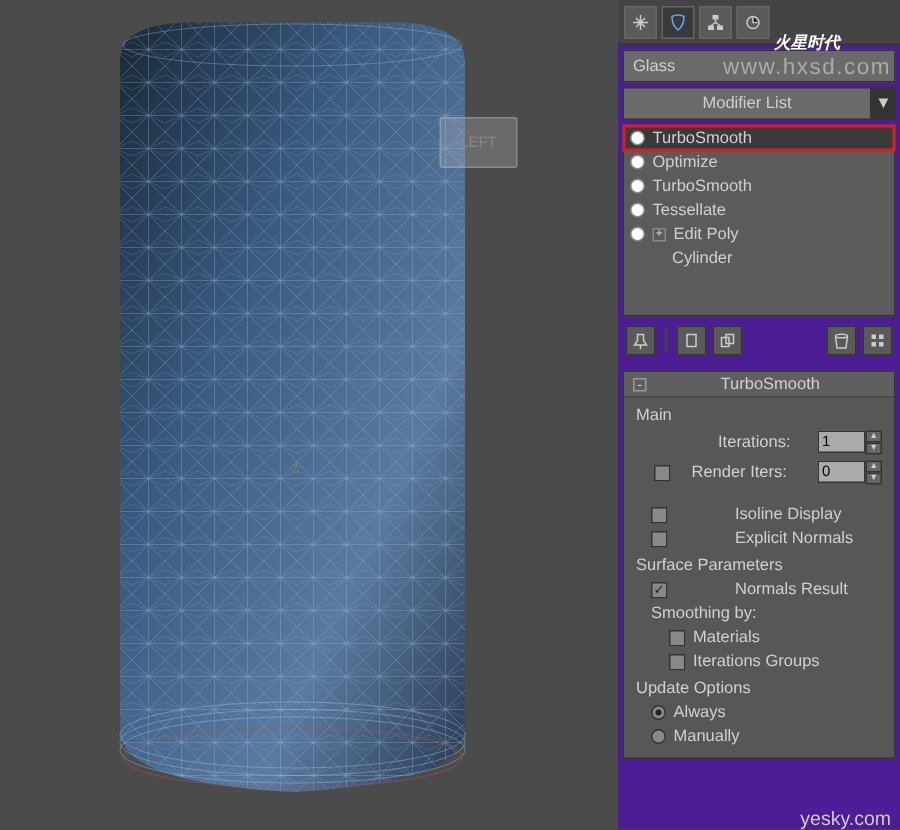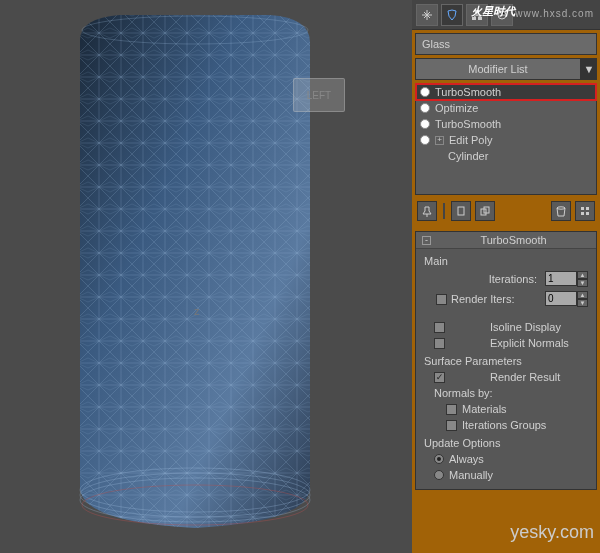--- a/index.html
+++ b/index.html
@@ -1,26 +1,26 @@
 <!DOCTYPE html>
 <html><head>
 <meta charset="utf-8">
 <style>
 * { box-sizing: border-box; margin: 0; padding: 0; font-family: Arial, sans-serif; font-size: 11px; }
 body { width: 600px; height: 553px; background: #4a4a4a; display: flex; overflow: hidden; position: relative; }
 .viewport { flex: 1; background: #4b4b4b; position: relative; overflow: hidden; }
 .viewport svg { width: 100%; height: 100%; }
 .view-cube { position: absolute; top: 78px; left: 293px; width: 52px; height: 34px; background: rgba(200,200,200,0.25); border: 1px solid rgba(200,200,200,0.35); border-radius: 2px; display: flex; align-items: center; justify-content: center; color: #888; font-size: 10px; }
-.panel { width: 188px; background: #a16207; display: flex; flex-direction: column; color: #d0d0d0; }
+.panel { width: 188px; background: #4c1d95; display: flex; flex-direction: column; color: #d0d0d0; }
 .top-icons { height: 30px; background: #444; display: flex; align-items: center; padding: 0 4px; gap: 3px; border-bottom: 1px solid #333; }
 .top-icons .ticon { width: 22px; height: 22px; background: #5a5a5a; border: 1px solid #666; display: flex; align-items: center; justify-content: center; color: #ddd; }
-.watermark { position: absolute; top: 4px; right: 6px; color: #fff; font-size: 14px; display: flex; flex-direction: row; align-items: flex-end; font-weight: bold; }
+.watermark { position: absolute; top: 21px; right: 6px; color: #fff; font-size: 14px; display: flex; flex-direction: column; align-items: center; font-weight: bold; }
 .watermark .s1 { font-style: italic; }
-.watermark .s2 { font-size: 10px; color: #aaa; letter-spacing: 1px; font-weight: normal; }
-.watermark2 { position: absolute; bottom: 10px; right: 6px; color: #ccc; font-size: 18px; }
+.watermark .s2 { font-size: 15px; color: #aaa; letter-spacing: 1px; font-weight: normal; }
+.watermark2 { position: absolute; bottom: 0; right: 6px; color: #ccc; font-size: 13px; }
 .name-row { padding: 4px 6px; background: #6a6a6a; border: 1px solid #333; margin: 3px; }
 .dropdown-row { display: flex; margin: 0 3px 3px 3px; }
 .dropdown-row .dd { flex: 1; background: #6a6a6a; border: 1px solid #333; padding: 4px 6px; text-align: center; }
 .dropdown-row .arrow { width: 16px; background: #333; border: 1px solid #333; display: flex; align-items: center; justify-content: center; color: #ccc; }
 .stack { margin: 0 3px; border: 1px solid #333; background: #5b5b5b; }
 .stack-row { display: flex; align-items: center; padding: 2px 4px; gap: 5px; }
 .stack-row.sel { background: #3a3a3a; }
 .stack-row.hl { outline: 2px solid #d62020; outline-offset: -1px; }
 .bulb { width: 10px; height: 10px; border-radius: 50%; background: #fff; border: 1px solid #888; }
 .stack-row.collapsed .plus { width: 9px; height: 9px; border: 1px solid #888; display: flex; align-items: center; justify-content: center; font-size: 8px; line-height: 1; }
@@ -29,21 +29,21 @@
 .btn-row { display: flex; gap: 4px; padding: 6px 5px; align-items: center; }
 .btn-row .b { width: 20px; height: 20px; background: #5a5a5a; border: 1px solid #333; display: flex; align-items: center; justify-content: center; color: #ccc; font-size: 10px; }
 .btn-row .sep { width: 2px; height: 16px; background: #444; margin: 0 2px; }
 .btn-row .spacer { flex: 1; }
 .rollout { margin: 4px 3px 0 3px; border: 1px solid #333; background: #575757; }
 .rollout-hd { display: flex; align-items: center; padding: 2px 6px; background: #5f5f5f; border-bottom: 1px solid #444; gap: 6px; }
 .rollout-hd .minus { width: 9px; height: 9px; border: 1px solid #999; display: flex; align-items: center; justify-content: center; font-size: 9px; }
 .rollout-hd .title { flex: 1; text-align: center; }
 .rollout-body { padding: 4px 8px 8px 8px; display: flex; flex-direction: column; gap: 4px; }
 .group-label { margin-top: 2px; }
-.param-row { display: flex; align-items: center; gap: 4px; padding-left: 12px; }
+.param-row { display: flex; align-items: center; gap: 14px; padding-left: 12px; }
 .param-row .plabel { flex: 1; text-align: right; padding-right: 4px; }
 .spinner { display: flex; }
 .spinner input { width: 32px; height: 15px; background: #aaa; border: 1px solid #333; color: #000; padding: 0 2px; font-size: 10px; }
 .spinner .arrows { width: 11px; display: flex; flex-direction: column; }
 .spinner .arrows div { flex: 1; background: #666; border: 1px solid #333; font-size: 6px; display: flex; align-items: center; justify-content: center; color: #ccc; }
 .chk-row { display: flex; align-items: center; gap: 5px; }
 .chk { width: 11px; height: 11px; background: #888; border: 1px solid #333; display: flex; align-items: center; justify-content: center; font-size: 9px; color: #222; }
 .chk.on::after { content: "✓"; }
 .radio-row { display: flex; align-items: center; gap: 5px; padding-left: 10px; text-align: center; }
 .radio { width: 10px; height: 10px; border-radius: 50%; border: 1px solid #333; background: #888; display: flex; align-items: center; justify-content: center; }
@@ -120,20 +120,24 @@
         <span class="label">TurboSmooth</span>
       </div>
     <div class="stack-row">
         <span class="bulb"></span>
         <span class="label">Optimize</span>
       </div>
     <div class="stack-row">
         <span class="bulb"></span>
         <span class="label">TurboSmooth</span>
       </div>
+    <div class="stack-row">
+        <span class="bulb"></span>
+        <span class="label">Tessellate</span>
+      </div>
     <div class="stack-row collapsed">
         <span class="bulb"></span>
         <span class="plus">+</span>
         <span class="label">Edit Poly</span>
       </div>
     <div class="stack-row base">
         <span class="label">Cylinder</span>
       </div>
     <div style="height:30px"></div>
   </div>
@@ -207,23 +211,23 @@
           <span>Isoline Display</span>
         </div>
       <div class="chk-row sub">
           <span class="chk"></span>
           <span>Explicit Normals</span>
         </div>
 
       <div class="group-label">Surface Parameters</div>
       <div class="chk-row sub">
           <span class="chk on"></span>
-          <span>Render Result</span>
-        </div>
-      <div class="sub">Normals by:</div>
+          <span>Normals Result</span>
+        </div>
+      <div class="sub">Smoothing by:</div>
       <div class="chk-row" style="padding-left:22px">
           <span class="chk"></span>
           <span>Materials</span>
         </div>
       <div class="chk-row" style="padding-left:22px">
           <span class="chk"></span>
           <span>Iterations Groups</span>
         </div>
 
       <div class="group-label">Update Options</div>

